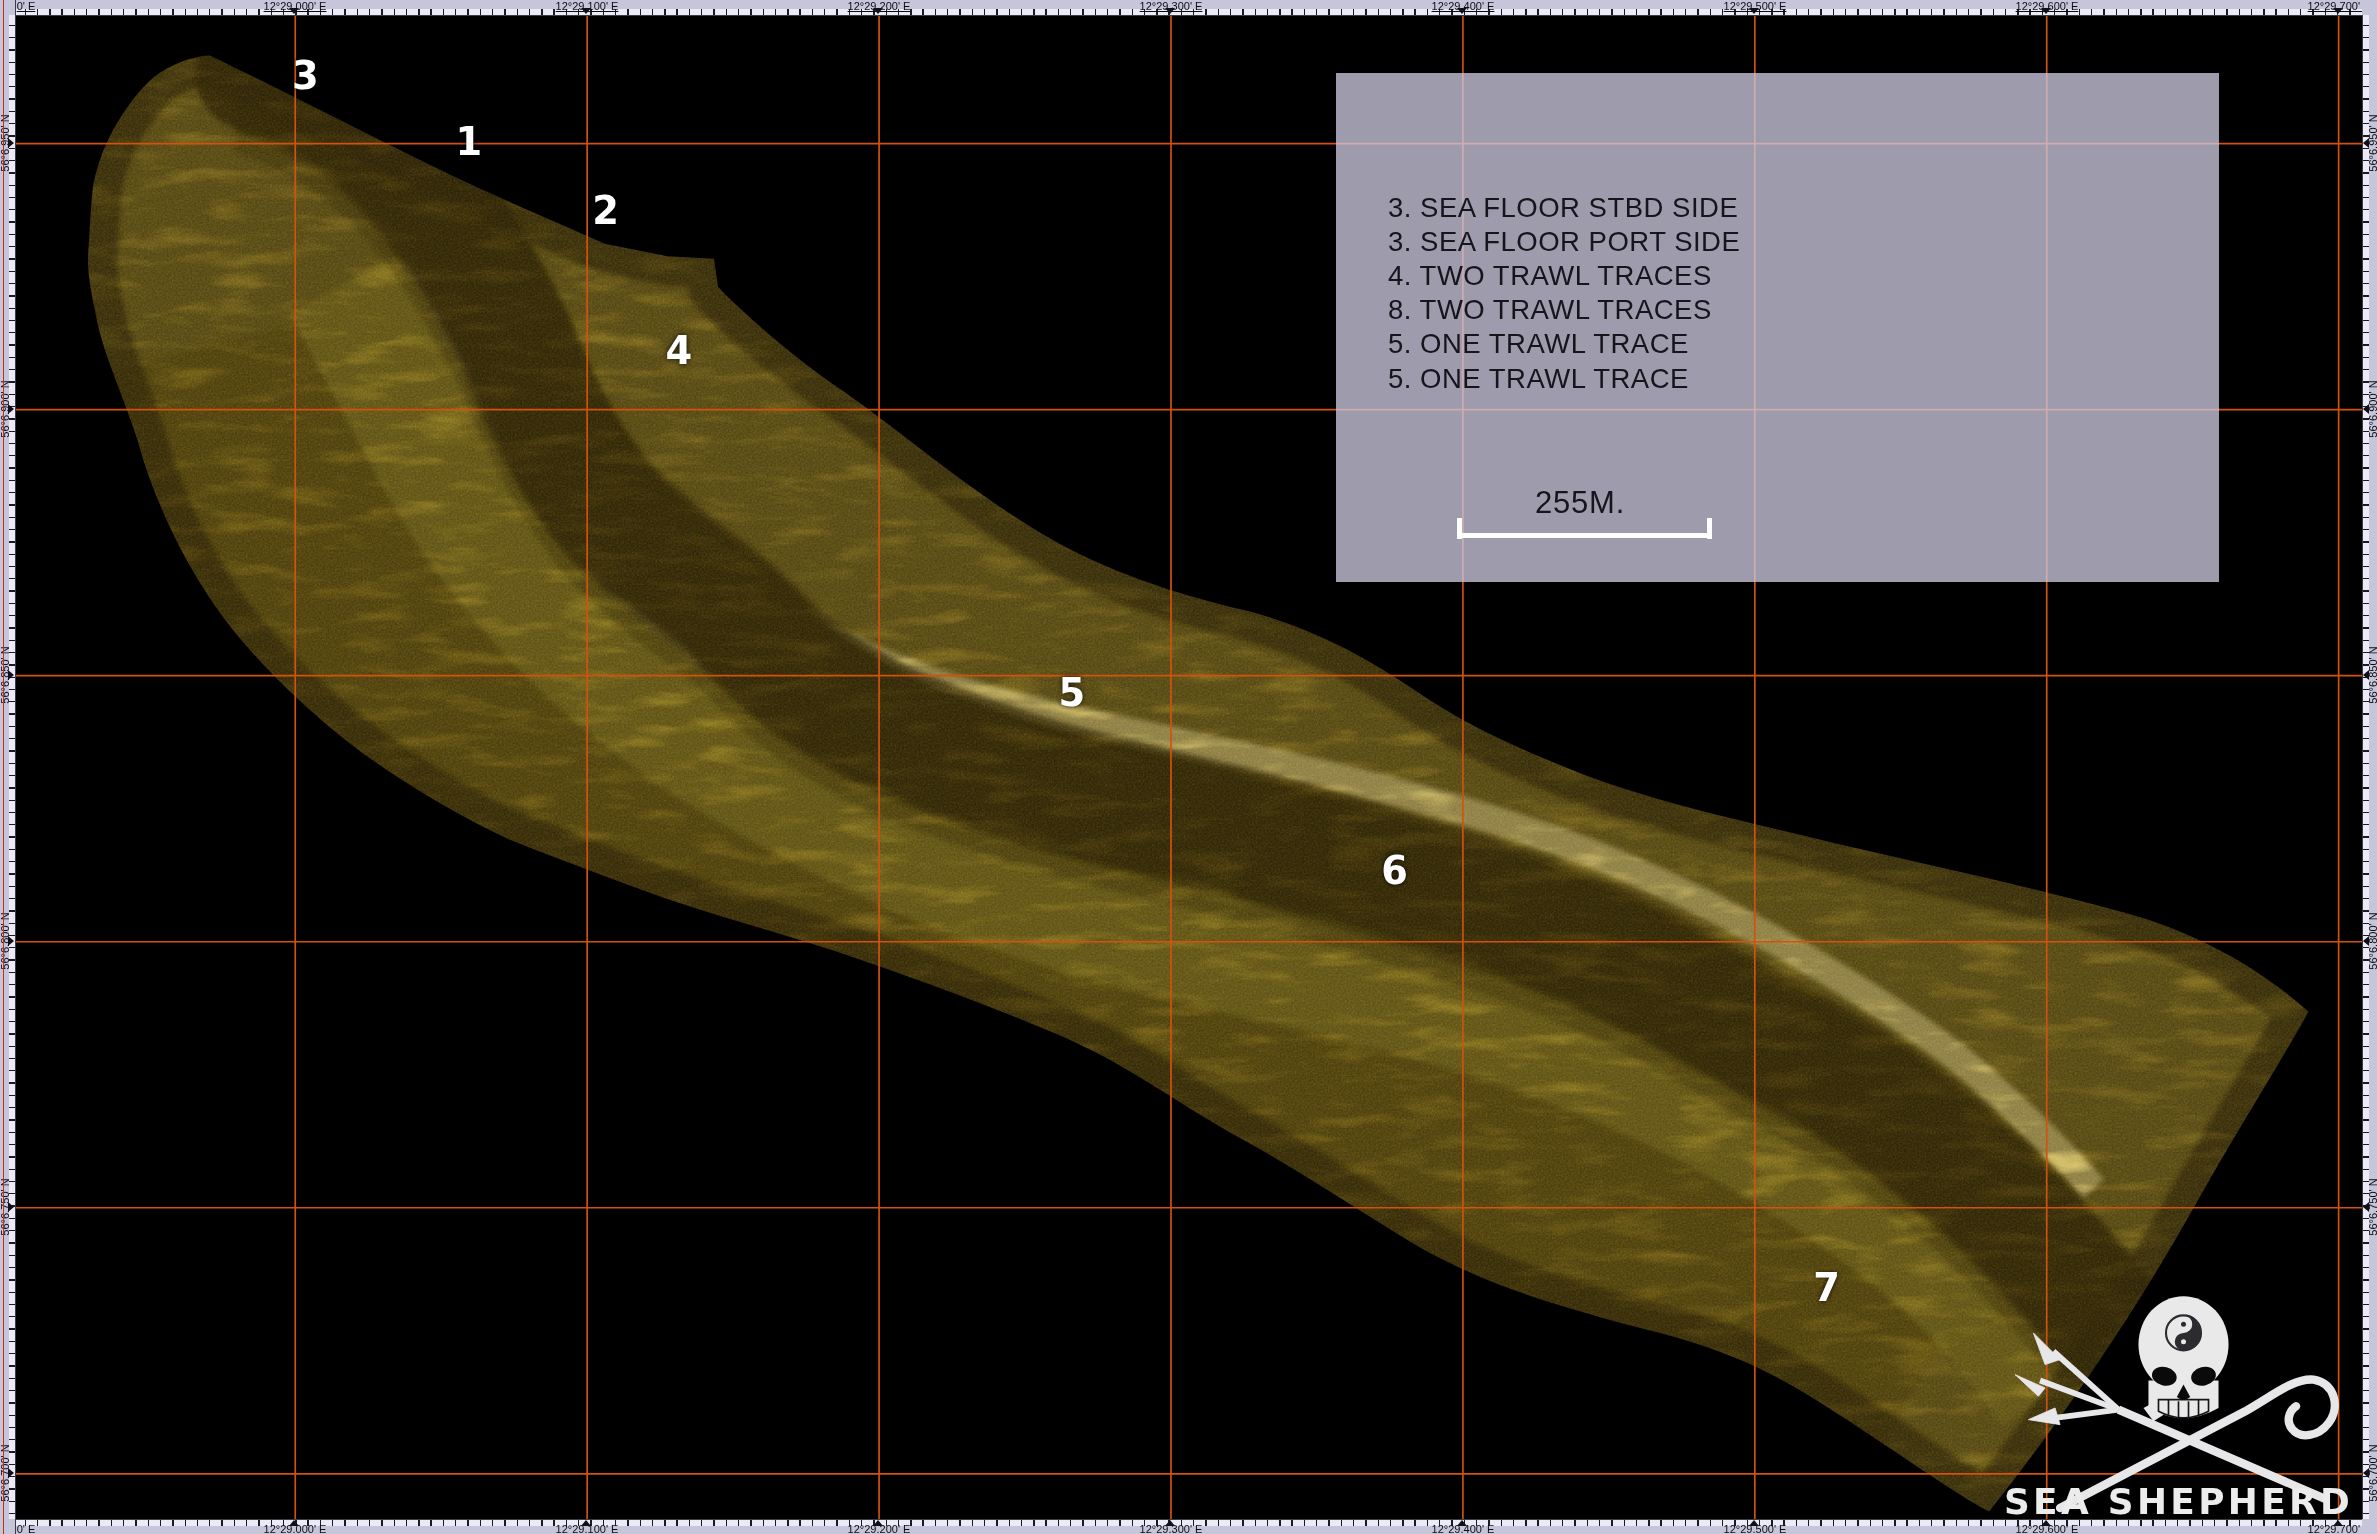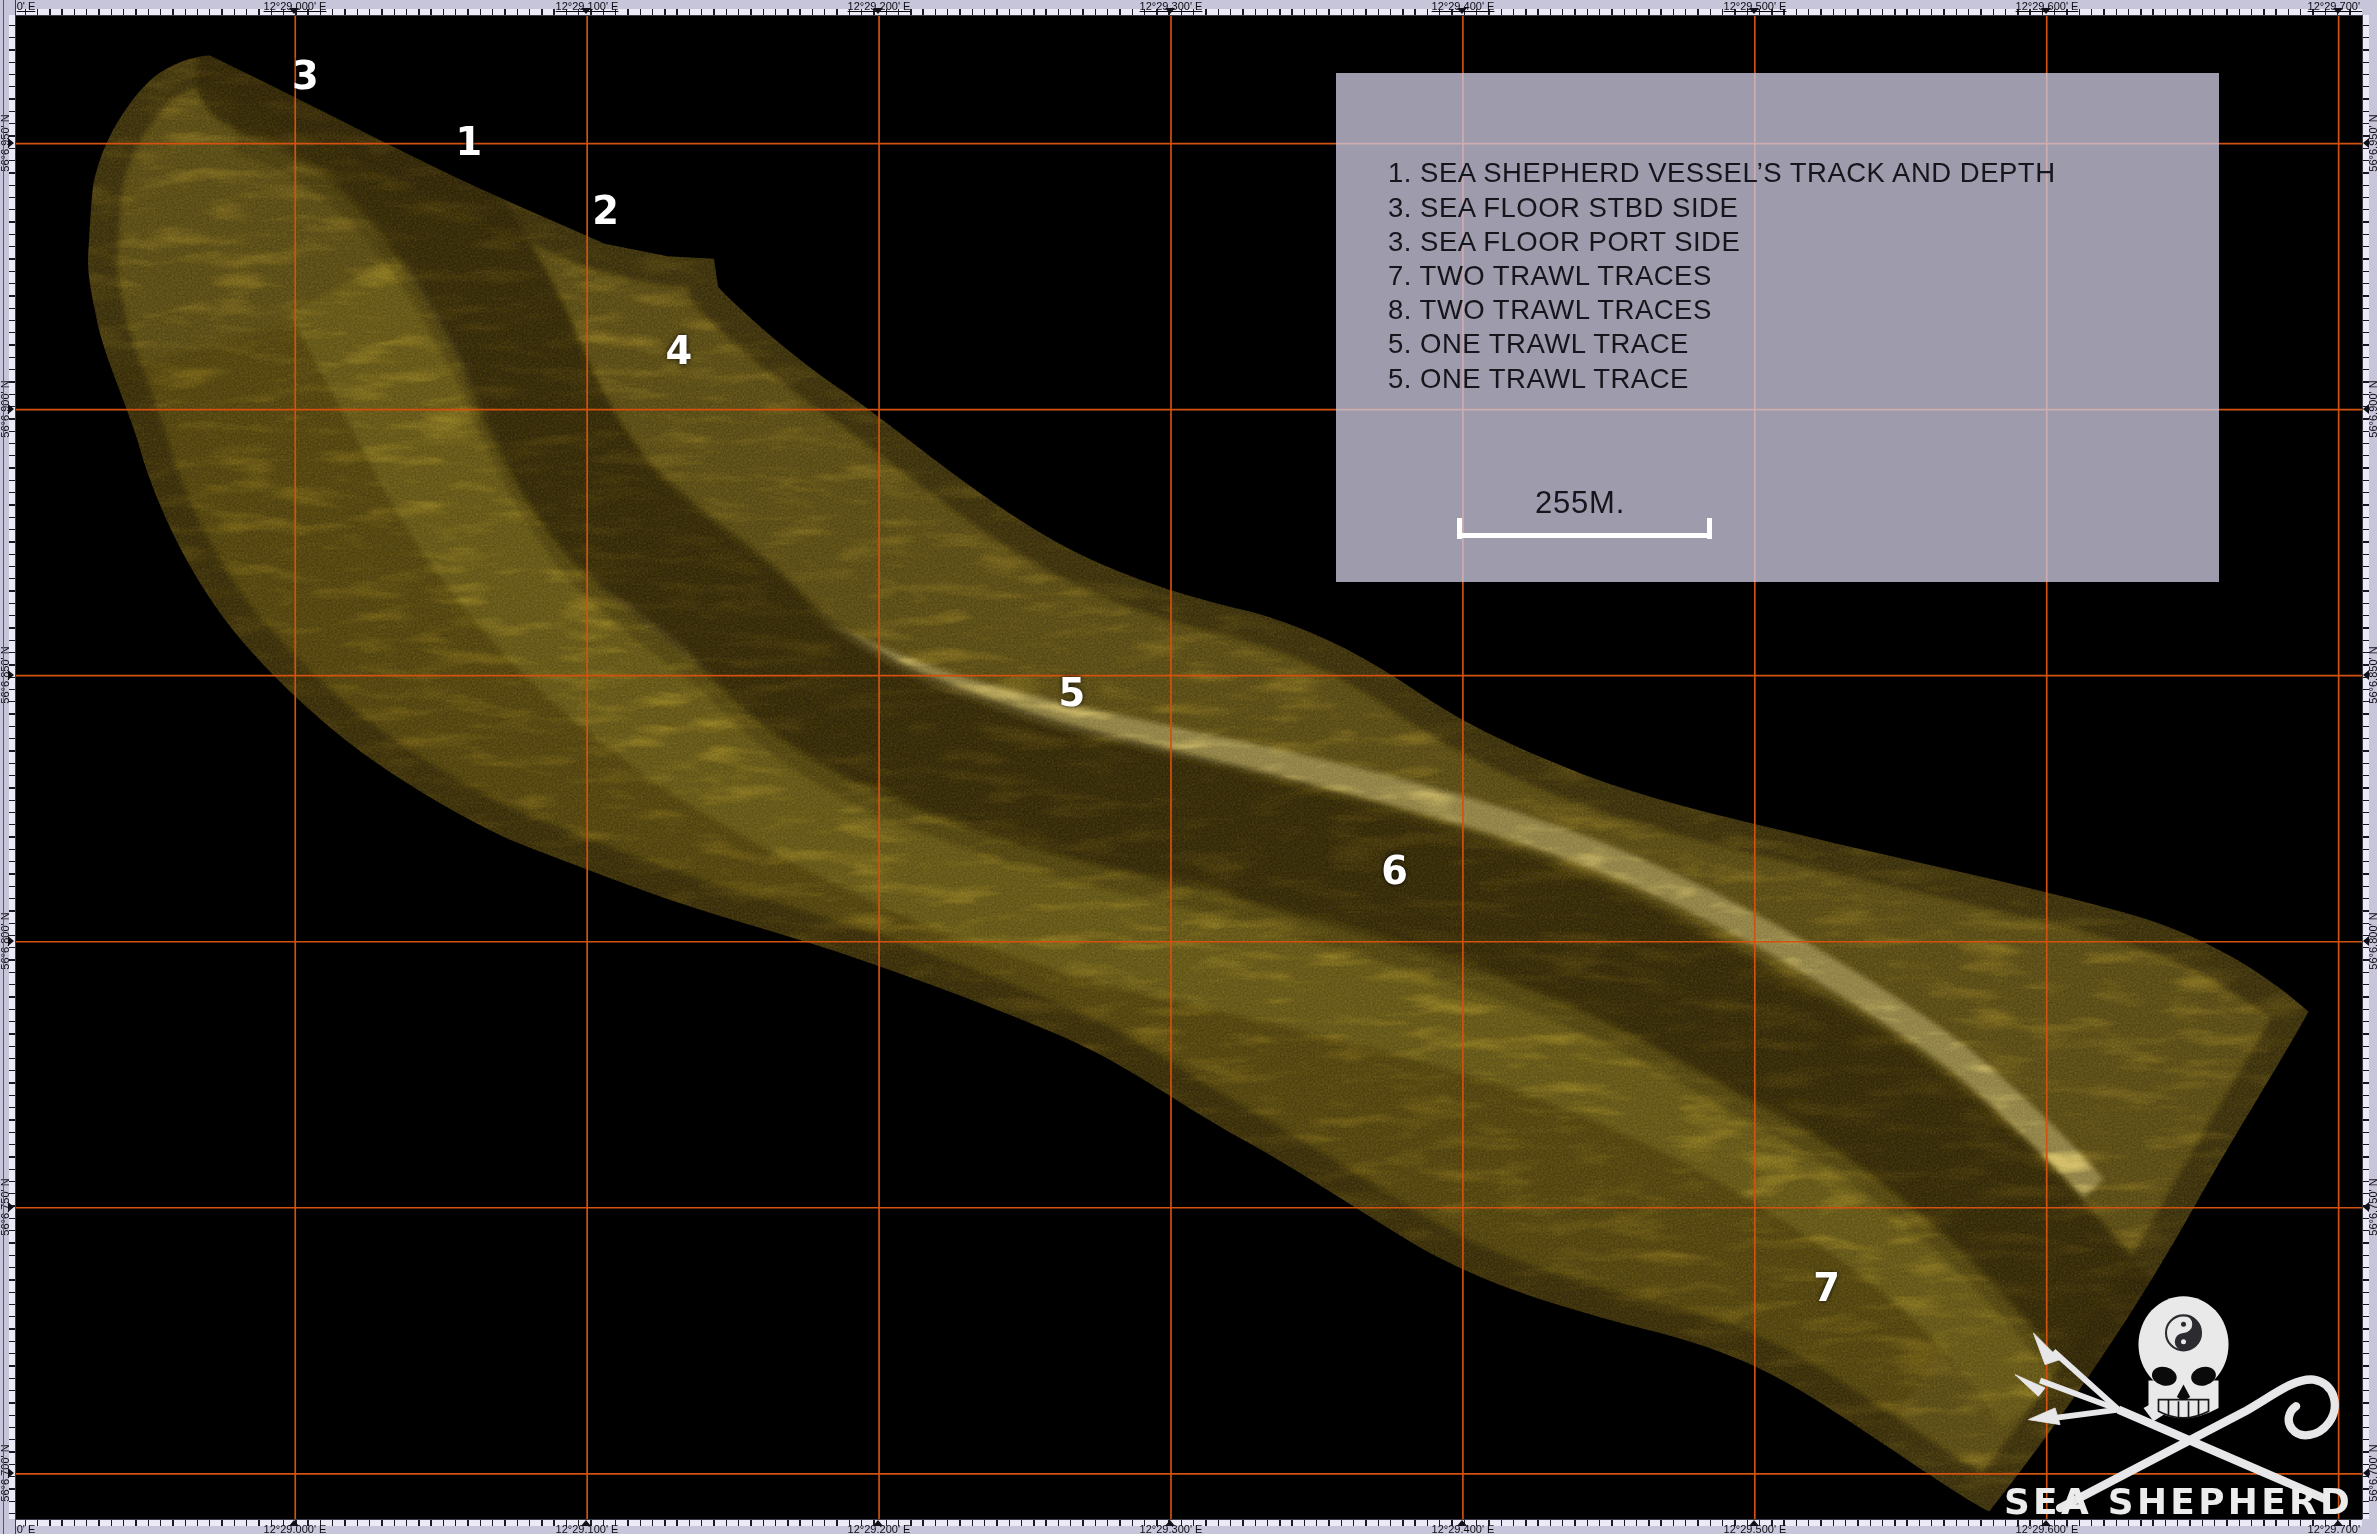--- a/index.html
+++ b/index.html
@@ -202,24 +202,23 @@
           <path d="M2618,1577 a21,21 0 0 1 0,42 a10.5,10.5 0 0 1 0,-21 a10.5,10.5 0 0 0 0,-21 Z" fill="#2b2b30"></path>
           <circle cx="2618" cy="1587.5" r="3" fill="#2b2b30"></circle>
             <circle cx="2618" cy="1608.5" r="3" fill="#e9e9ea"></circle>
         </g>
       </g>
       <text id="logo-wordmark" x="2612" y="1815">SEA SHEPHERD</text>
     </g>
   </svg>
 
   <div id="legend-panel">
-    <div class="legend-item" style="top:83px">1. SEA SHEPHERD VESSEL’S TRACK AND DEPTH</div>
     <div class="legend-item" style="top:118px">3. SEA FLOOR STBD SIDE</div>
     <div class="legend-item" style="top:152px">3. SEA FLOOR PORT SIDE</div>
-    <div class="legend-item" style="top:186px">7. TWO TRAWL TRACES</div>
+    <div class="legend-item" style="top:186px">4. TWO TRAWL TRACES</div>
     <div class="legend-item" style="top:220px">8. TWO TRAWL TRACES</div>
     <div class="legend-item" style="top:254px">5. ONE TRAWL TRACE</div>
     <div class="legend-item" style="top:289px">5. ONE TRAWL TRACE</div>
     <div id="scale-label">255M.</div>
     <div class="scale-bar-h"></div>
     <div class="scale-bar-t" style="left:121px"></div>
     <div class="scale-bar-t" style="left:371px"></div>
   </div>
 
   <div class="ruler" id="ruler-top">

